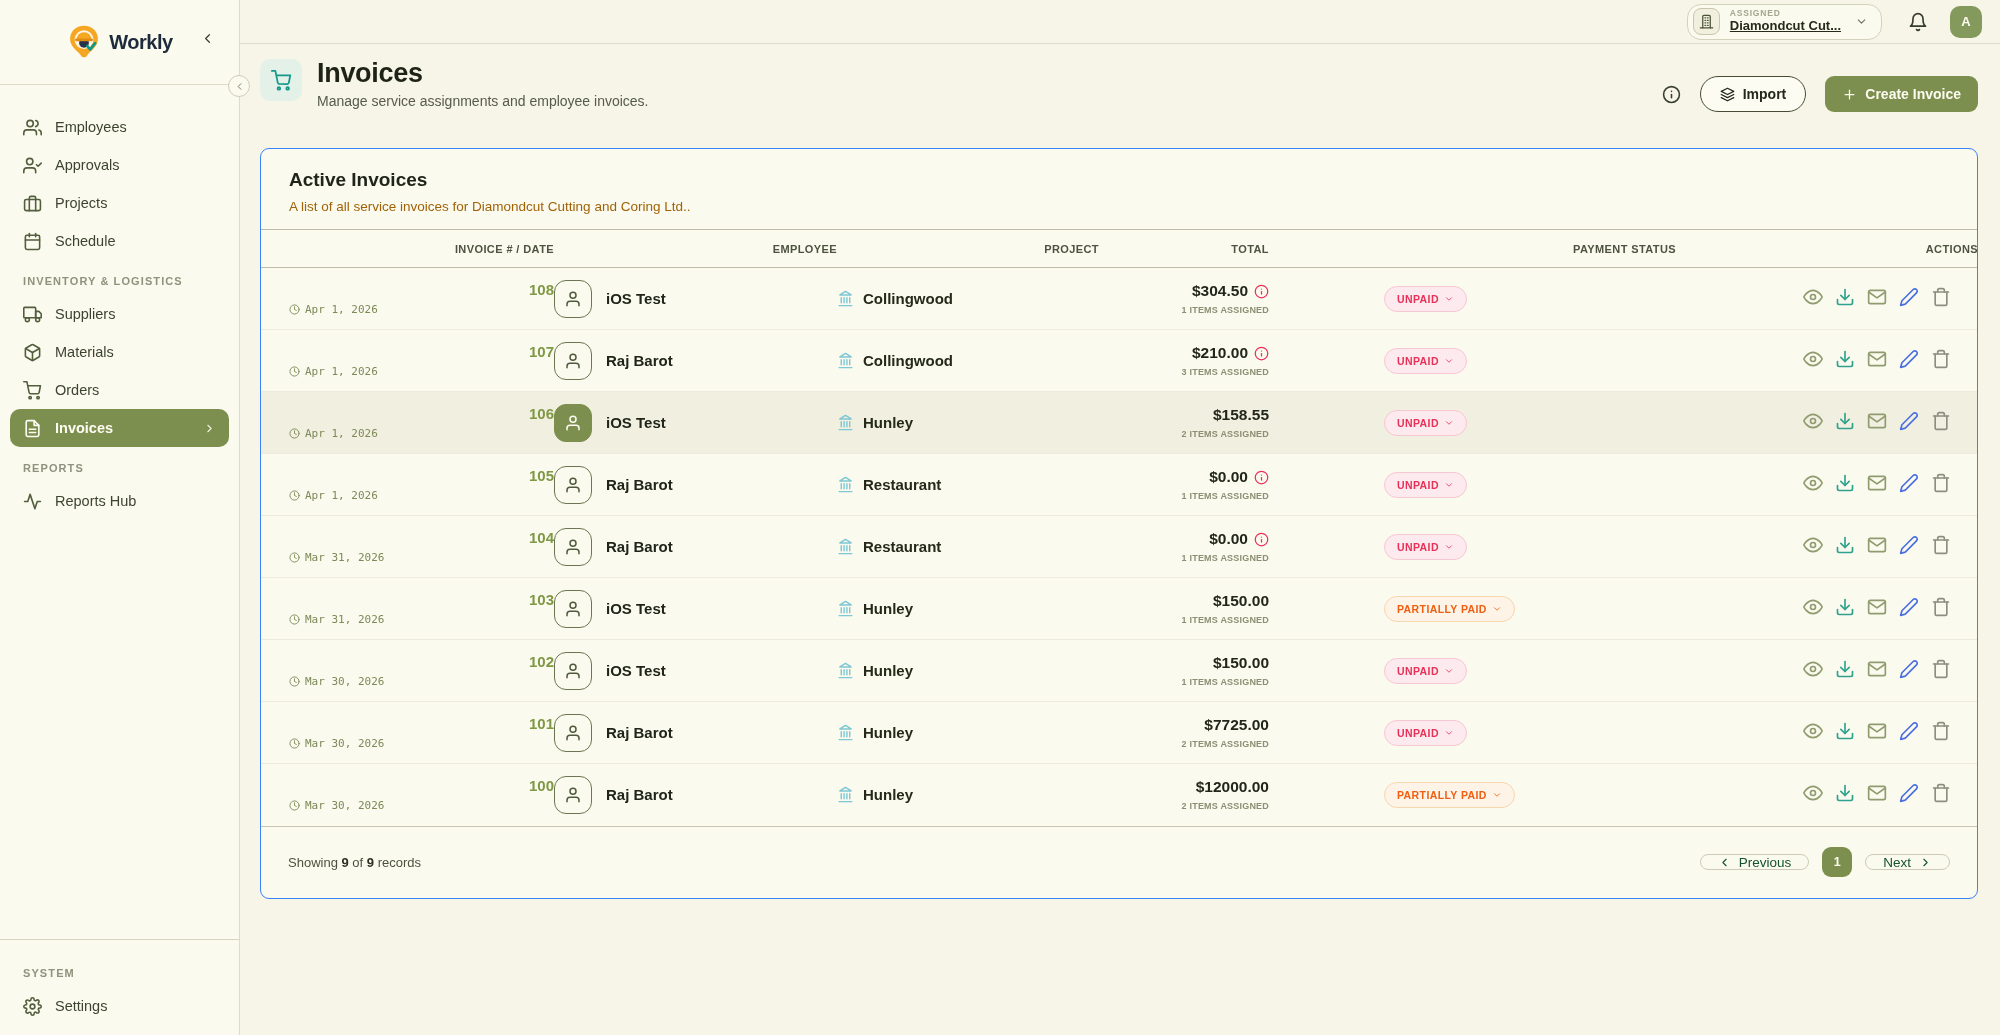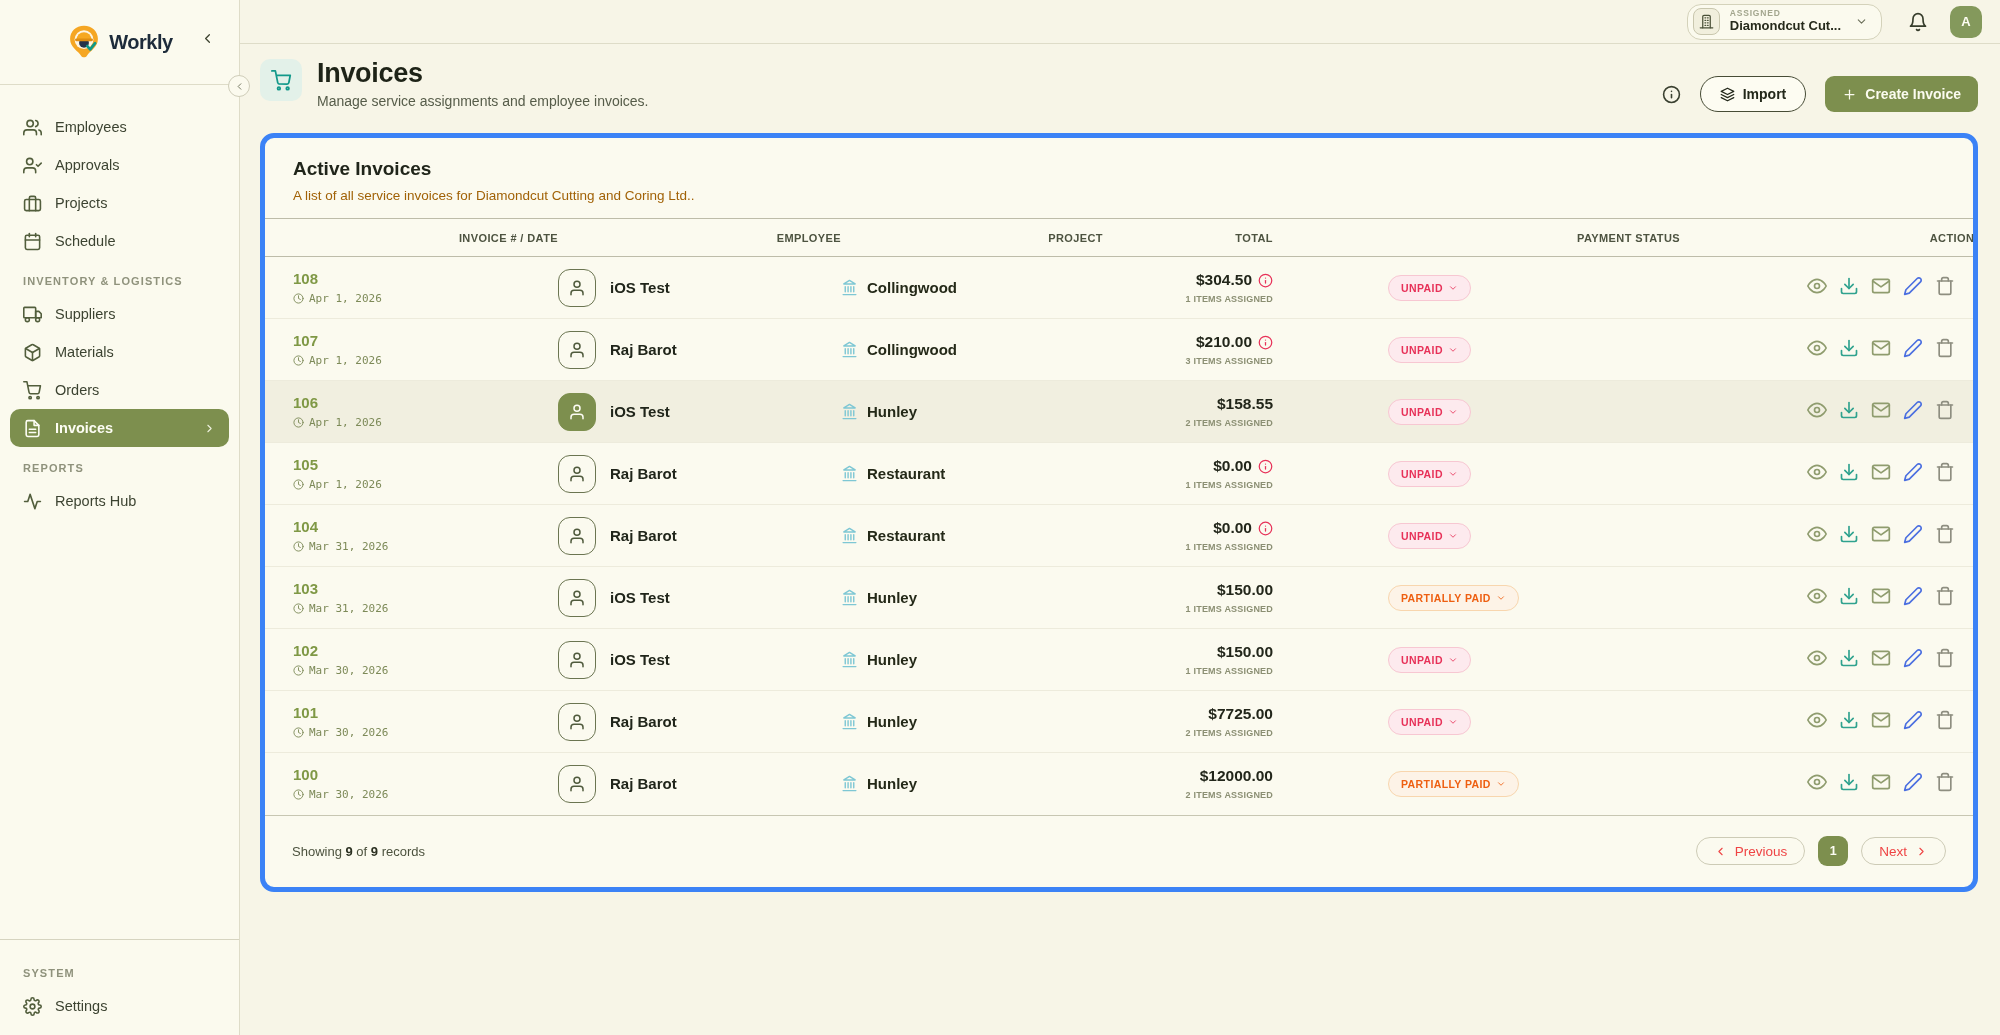--- a/index.html
+++ b/index.html
@@ -35,21 +35,21 @@
   
   .main { flex:1; display:flex; flex-direction:column; min-width:0; }
   .topbar { height:44px; flex:none; border-bottom:1px solid #dedcc8; display:flex; align-items:center;
             justify-content:flex-end; gap:22px; padding:0 18px 0 0; }
   .workspace { display:flex; align-items:center; gap:10px; border:1px solid #d4d2ba; background:#fbfaee;
                border-radius:14px; padding:0 13px 0 5px; height:36px; cursor:pointer; margin-right:4px; }
   .ws-icon { width:27px; height:27px; border-radius:8px; border:1px solid #c9c7ae; background:#f1efdd;
              color:#4a5138; padding:5px; }
   .ws-text { display:flex; flex-direction:column; line-height:1.15; }
   .ws-label { font-size:8.5px; font-weight:700; letter-spacing:0.8px; color:#a3a68e; }
-  .ws-name { font-size:13px; font-weight:700; color:#262a1b; }
+  .ws-name { font-size:13px; font-weight:700; color:#262a1b;text-decoration:underline; }
   .ws-chev { width:13px; height:13px; color:#6b705a; margin-left:4px; }
   .bell { width:20px; height:20px; color:#363c2b; cursor:pointer; }
   .avatar { width:32px; height:32px; border-radius:10px; background:#84995c; color:#fdfdf2; font-size:13px;
             font-weight:700; display:flex; align-items:center; justify-content:center; cursor:pointer; }
 
   .content { flex:1; padding:0 22px 0 20px; }
   .page-head { margin-top:15px; display:flex; align-items:flex-start; justify-content:space-between; }
   .page-title-wrap { display:flex; gap:15px; align-items:flex-start; }
   .page-icon { width:42px; height:42px; border-radius:10px; background:#e3f1e9; color:#12998a;
                display:flex; align-items:center; justify-content:center; }
@@ -61,28 +61,28 @@
   .btn-import { display:flex; align-items:center; gap:8px; height:36px; padding:0 19px; border-radius:18px;
                 background:#fdfcf2; border:1px solid #474c36; font-family:inherit; font-size:14px; font-weight:700;
                 color:#23281a; cursor:pointer; }
   .btn-import span[data-icon] { width:15px; height:15px; }
   .btn-create { display:flex; align-items:center; gap:8px; height:36px; padding:0 17px; border-radius:9px;
                 background:#7d8f4e; border:none; font-family:inherit; font-size:14px; font-weight:700;
                 color:#fbfbef; cursor:pointer; }
   .btn-create span[data-icon] { width:15px; height:15px; }
 
   
-  .card { margin-top:21px; background:#fbfaef; border:5px solid #3b82f6; border-radius:14px; overflow:hidden; }
+  .card { margin-top:36px; background:#fbfaef; border:1px solid #3b82f6; border-radius:9px; overflow:hidden; }
   .card-head { padding:20px 28px 15px; border-bottom:1px solid #bdbca9; }
   .card-head h2 { font-size:19px; font-weight:800; color:#20251a; }
   .card-head p { font-size:13.5px; color:#a16207; margin-top:8px; }
   table.invoice-table { width:100%; border-collapse:collapse; table-layout:fixed; }
   .invoice-table thead th { font-size:11px; font-weight:700; letter-spacing:0.4px; color:#4d5340;
                             text-align:right; padding:13px 0 12px; border-bottom:1px solid #bdbca9; }
-  th.c1, td.c1 { padding-left:28px; }
+  th.c1, td.c1 { padding-left:28px;text-align:right; }
   th.c4, td.c4 { text-align:right; }
   th.c5, td.c5 { padding-left:115px; }
   th.c6, td.c6 { text-align:right; padding-right:27px; }
   .invoice-table tbody tr { height:62px; }
   .invoice-table tbody tr + tr td { border-top:1px solid #edebdc; }
   .invoice-table tbody tr.highlight { background:#f1efe0; }
 
   .inv-num { font-size:15px; font-weight:700; color:#7f9845; cursor:pointer; }
   .inv-date { display:flex; align-items:center; gap:5px; margin-top:5px; font-family:"DejaVu Sans Mono", monospace;
               font-size:11px; color:#7d8a58; }
@@ -106,23 +106,23 @@
   .act.eye, .act.mail { color:#8f9c6e; }
   .act.download { color:#2fa28e; }
   .act.edit { color:#4b6fe0; }
   .act.trash { color:#8e8e80; }
 
   .card-footer { display:flex; align-items:center; justify-content:space-between; height:72px;
                  padding:0 27px; border-top:1px solid #c7c6b2; }
   .showing { font-size:13px; color:#4c523e; }
   .showing b { font-weight:800; color:#2b3021; }
   .pagination { display:flex; align-items:center; gap:13px; }
-  .page-btn { display:flex; align-items:center; gap:8px; height:28px; padding:0 17px; border-radius:17px;
+  .page-btn { display:flex; align-items:center; gap:8px; height:16px; padding:0 17px; border-radius:17px;
               border:1px solid #cdcbb6; background:transparent; font-family:inherit; font-size:13.5px;
-              color:#ef4444; cursor:pointer; }
+              color:#14532d; cursor:pointer; }
   .page-btn span[data-icon] { width:13px; height:13px; }
   .page-num { width:30px; height:30px; border-radius:9px; border:none; background:#7d8f4e; color:#fdfdf4;
               font-family:inherit; font-size:12.5px; font-weight:700; cursor:pointer; }
 </style>
 </head>
 <body>
 
 <div class="app">
 
   <aside class="sidebar">

